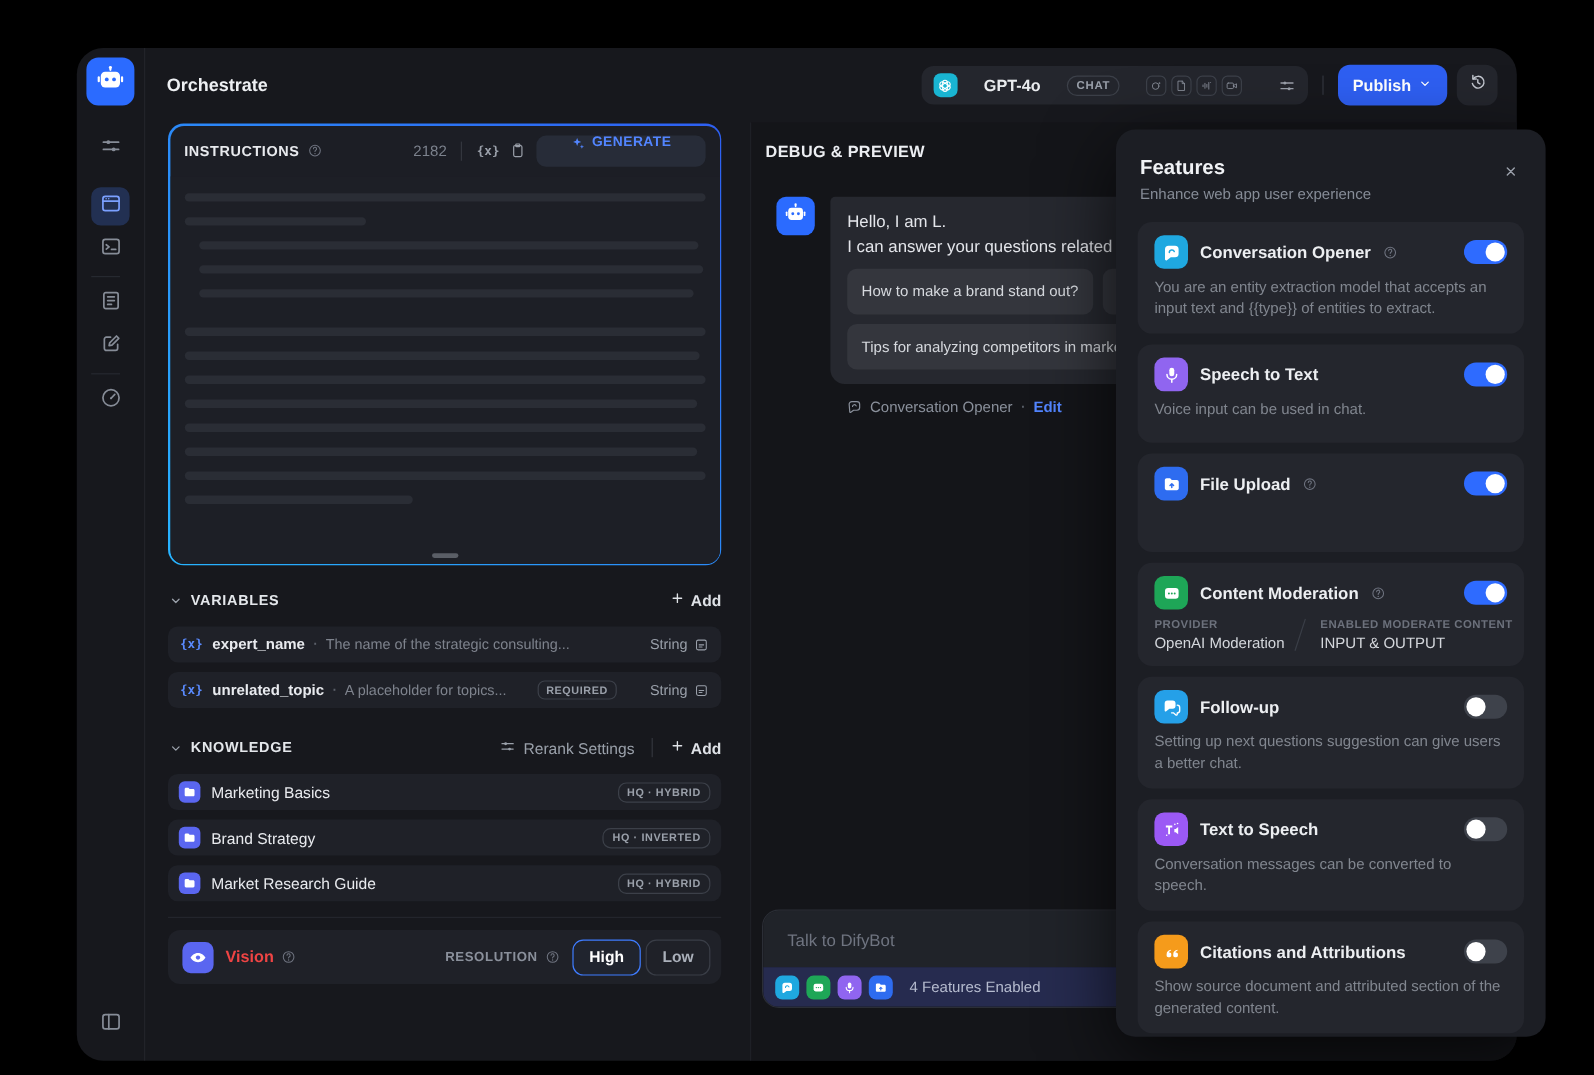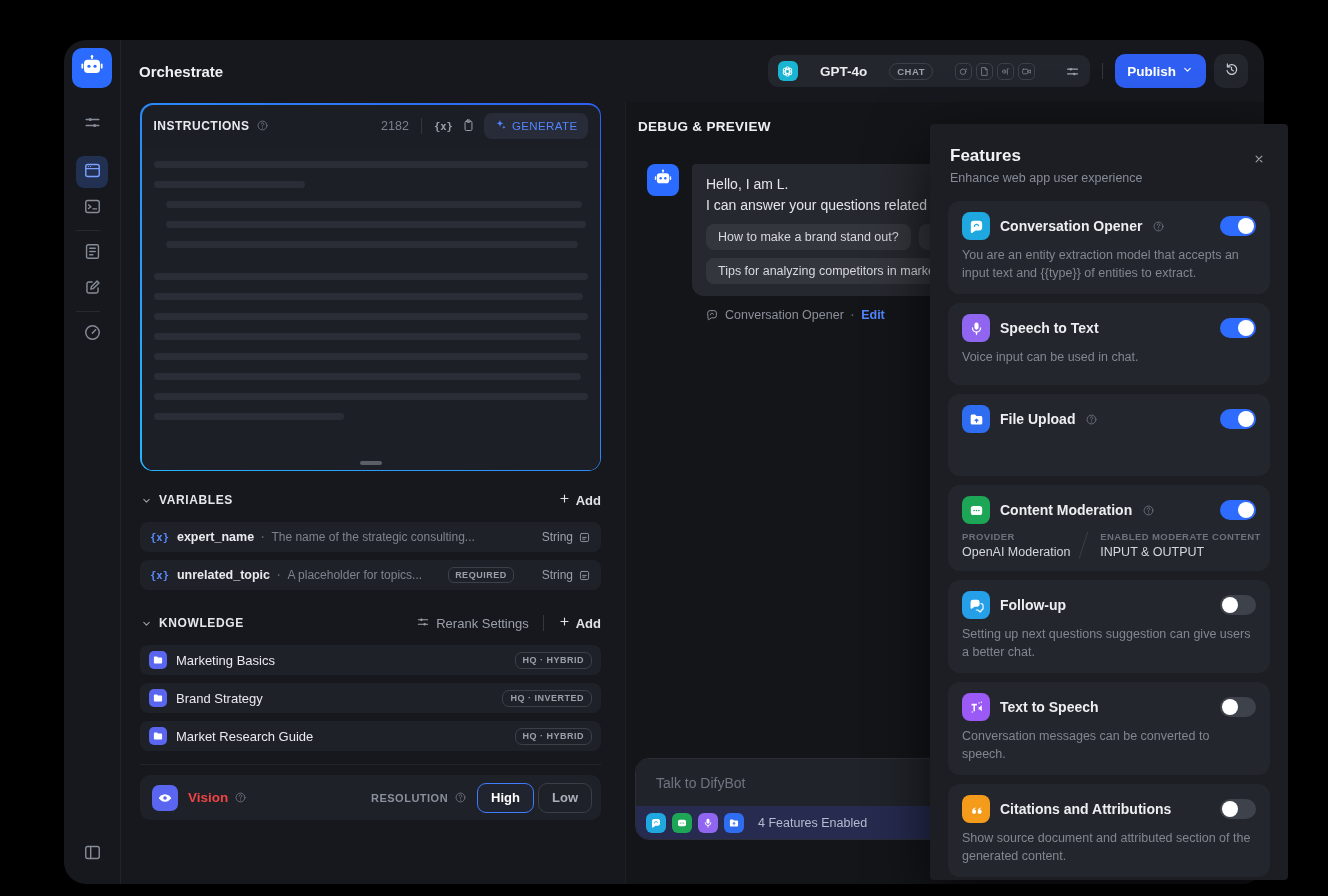--- a/index.html
+++ b/index.html
@@ -48,21 +48,21 @@
   .instr { height:365px; border-radius:11.5px; background:#1c1e25; display:flex; flex-direction:column; overflow:hidden; position:relative; }
   .instr-head { height:42px; display:flex; align-items:center; padding:0 12px; gap:6px; flex:none; }
   .instr-title { font-size:12px; font-weight:700; letter-spacing:.5px; color:#e8eaee; }
   .help { color:#6f7480; display:grid; place-items:center; cursor:pointer; }
   .help svg { width:13px; height:13px; }
   .instr-right { margin-left:auto; display:flex; align-items:center; gap:8px; }
   .char-count { font-size:12.5px; color:#7c828d; }
   .tool-ic { color:#9aa0aa; display:grid; place-items:center; cursor:pointer; }
   .tool-ic svg { width:15px; height:15px; }
   .vx { font-family:"DejaVu Sans Mono",monospace; font-weight:700; font-size:10.5px; }
-  .gen-btn { height:26px; border:none; border-radius:8px; background:#272c38; color:#5285ff; font-size:11.5px; font-weight:400; letter-spacing:.4px; display:flex; gap:5px; align-items:center; padding:0 10px; font-family:inherit; cursor:pointer; }
+  .gen-btn { height:26px; border:none; border-radius:8px; background:#272c38; color:#5285ff; font-size:11.5px; font-weight:700; letter-spacing:.4px; display:flex; gap:5px; padding:0 28px; font-family:inherit; cursor:pointer; }
   .gen-btn svg { width:13px; height:13px; }
   .editor { flex:1; padding:14px 12px; position:relative; background:#1d1f26; }
   .skel { height:7px; border-radius:3.5px; background:#2a2d35; }
   .skel + .skel { margin-top:13px; }
   .skel.gap { margin-top:25px; }
   .skel.ind { margin-left:12px; }
   .drag-handle { position:absolute; bottom:5px; left:50%; transform:translateX(-50%); width:22px; height:3.5px; border-radius:2px; background:#5a5e66; cursor:row-resize; }
 
   .sec-head { display:flex; align-items:center; height:28px; margin:15px 0 8px; }
   .sec-head.kn { margin-top:19px; }
@@ -103,40 +103,40 @@
   
   .right-col { flex:1; background:#141519; border-left:1px solid #1e2026; position:relative; display:flex; flex-direction:column; min-width:0; }
   .debug-head { padding:17px 0 0 12px; font-size:13.5px; font-weight:700; letter-spacing:.3px; color:#eceef2; flex:none; }
   .chat { flex:1; padding:30px 0 0 21px; position:relative; }
   .msg { display:flex; gap:13px; align-items:flex-start; }
   .avatar { width:32px; height:32px; border-radius:8px; background:#2b6bff; color:#fff; display:grid; place-items:center; flex:none; }
   .avatar svg { width:20px; height:20px; }
   .bubble { background:#26282f; border-radius:4px 12px 12px 12px; padding:10px 14px 12px; width:446px; }
   .bubble-line { font-size:14px; line-height:1.5; color:#e3e5ea; }
   .chips { margin-top:8px; display:flex; flex-wrap:wrap; gap:8px; width:420px; }
-  .chip { height:26px; background:#34363d; border-radius:8px; display:flex; align-items:center; padding:0 12px; font-size:12.5px; color:#d6d9de; white-space:nowrap; cursor:pointer; }
+  .chip { height:38px; background:#34363d; border-radius:8px; display:flex; align-items:center; padding:0 12px; font-size:12.5px; color:#d6d9de; white-space:nowrap; cursor:pointer; }
   .chip.cut { width:150px; overflow:hidden; }
   .opener-row { margin:10px 0 0 58px; display:flex; align-items:center; gap:6px; }
   .opener-row .oic { color:#8a909b; display:grid; place-items:center; }
   .opener-row .oic svg { width:14px; height:14px; }
   .opener-label { font-size:12.5px; color:#8a909b; }
   .edit-link { font-size:12.5px; font-weight:600; color:#5285ff; cursor:pointer; }
   .opener-row .mid-dot { margin:0; }
 
   .input-dock { position:absolute; left:9px; bottom:44px; width:620px; border-radius:14px; overflow:hidden; border:1px solid #2b2e36; }
   .input-box { height:47px; background:#202329; display:flex; align-items:center; padding:0 20px; }
   .input-box input { background:transparent; border:none; outline:none; width:100%; font-size:14px; color:#d6d9de; font-family:inherit; }
   .input-box input::placeholder { color:#6f7480; }
   .feat-bar { height:33px; background:#262b4f; display:flex; align-items:center; gap:6px; padding:0 10px; }
   .mini-tile { width:20px; height:20px; border-radius:6px; display:grid; place-items:center; color:#fff; }
   .mini-tile svg { width:12px; height:12px; }
   .feat-bar-text { font-size:12.5px; color:#b6bccf; margin-left:8px; }
 
   
-  .features { position:absolute; left:930px; top:124px; width:358px; height:756px; background:#1c1e24; border-radius:4px; overflow:hidden; box-shadow:0 18px 60px rgba(0,0,0,.7); display:flex; flex-direction:column; }
+  .features { position:absolute; left:930px; top:108px; width:358px; height:756px; background:#1c1e24; border-radius:16px; overflow:hidden; box-shadow:0 18px 60px rgba(0,0,0,.7); display:flex; flex-direction:column; }
   .f-head { padding:22px 20px 8px; position:relative; flex:none; }
   .f-title { font-size:17px; font-weight:700; color:#f0f2f5; }
   .f-sub { font-size:12.5px; color:#868c97; margin-top:5px; }
   .f-close { position:absolute; right:18px; top:24px; width:22px; height:22px; color:#9aa0aa; display:grid; place-items:center; cursor:pointer; }
   .f-close svg { width:14px; height:14px; }
   .cards { padding:8px 18px 0; display:flex; flex-direction:column; gap:9px; }
   .card { background:#24262d; border-radius:12px; padding:11px 14px 12px; min-height:82px; flex:none; }
   .card-top { display:flex; align-items:center; gap:10px; height:28px; }
   .tile { width:28px; height:28px; border-radius:8px; display:grid; place-items:center; color:#fff; flex:none; }
   .tile svg { width:17px; height:17px; }

